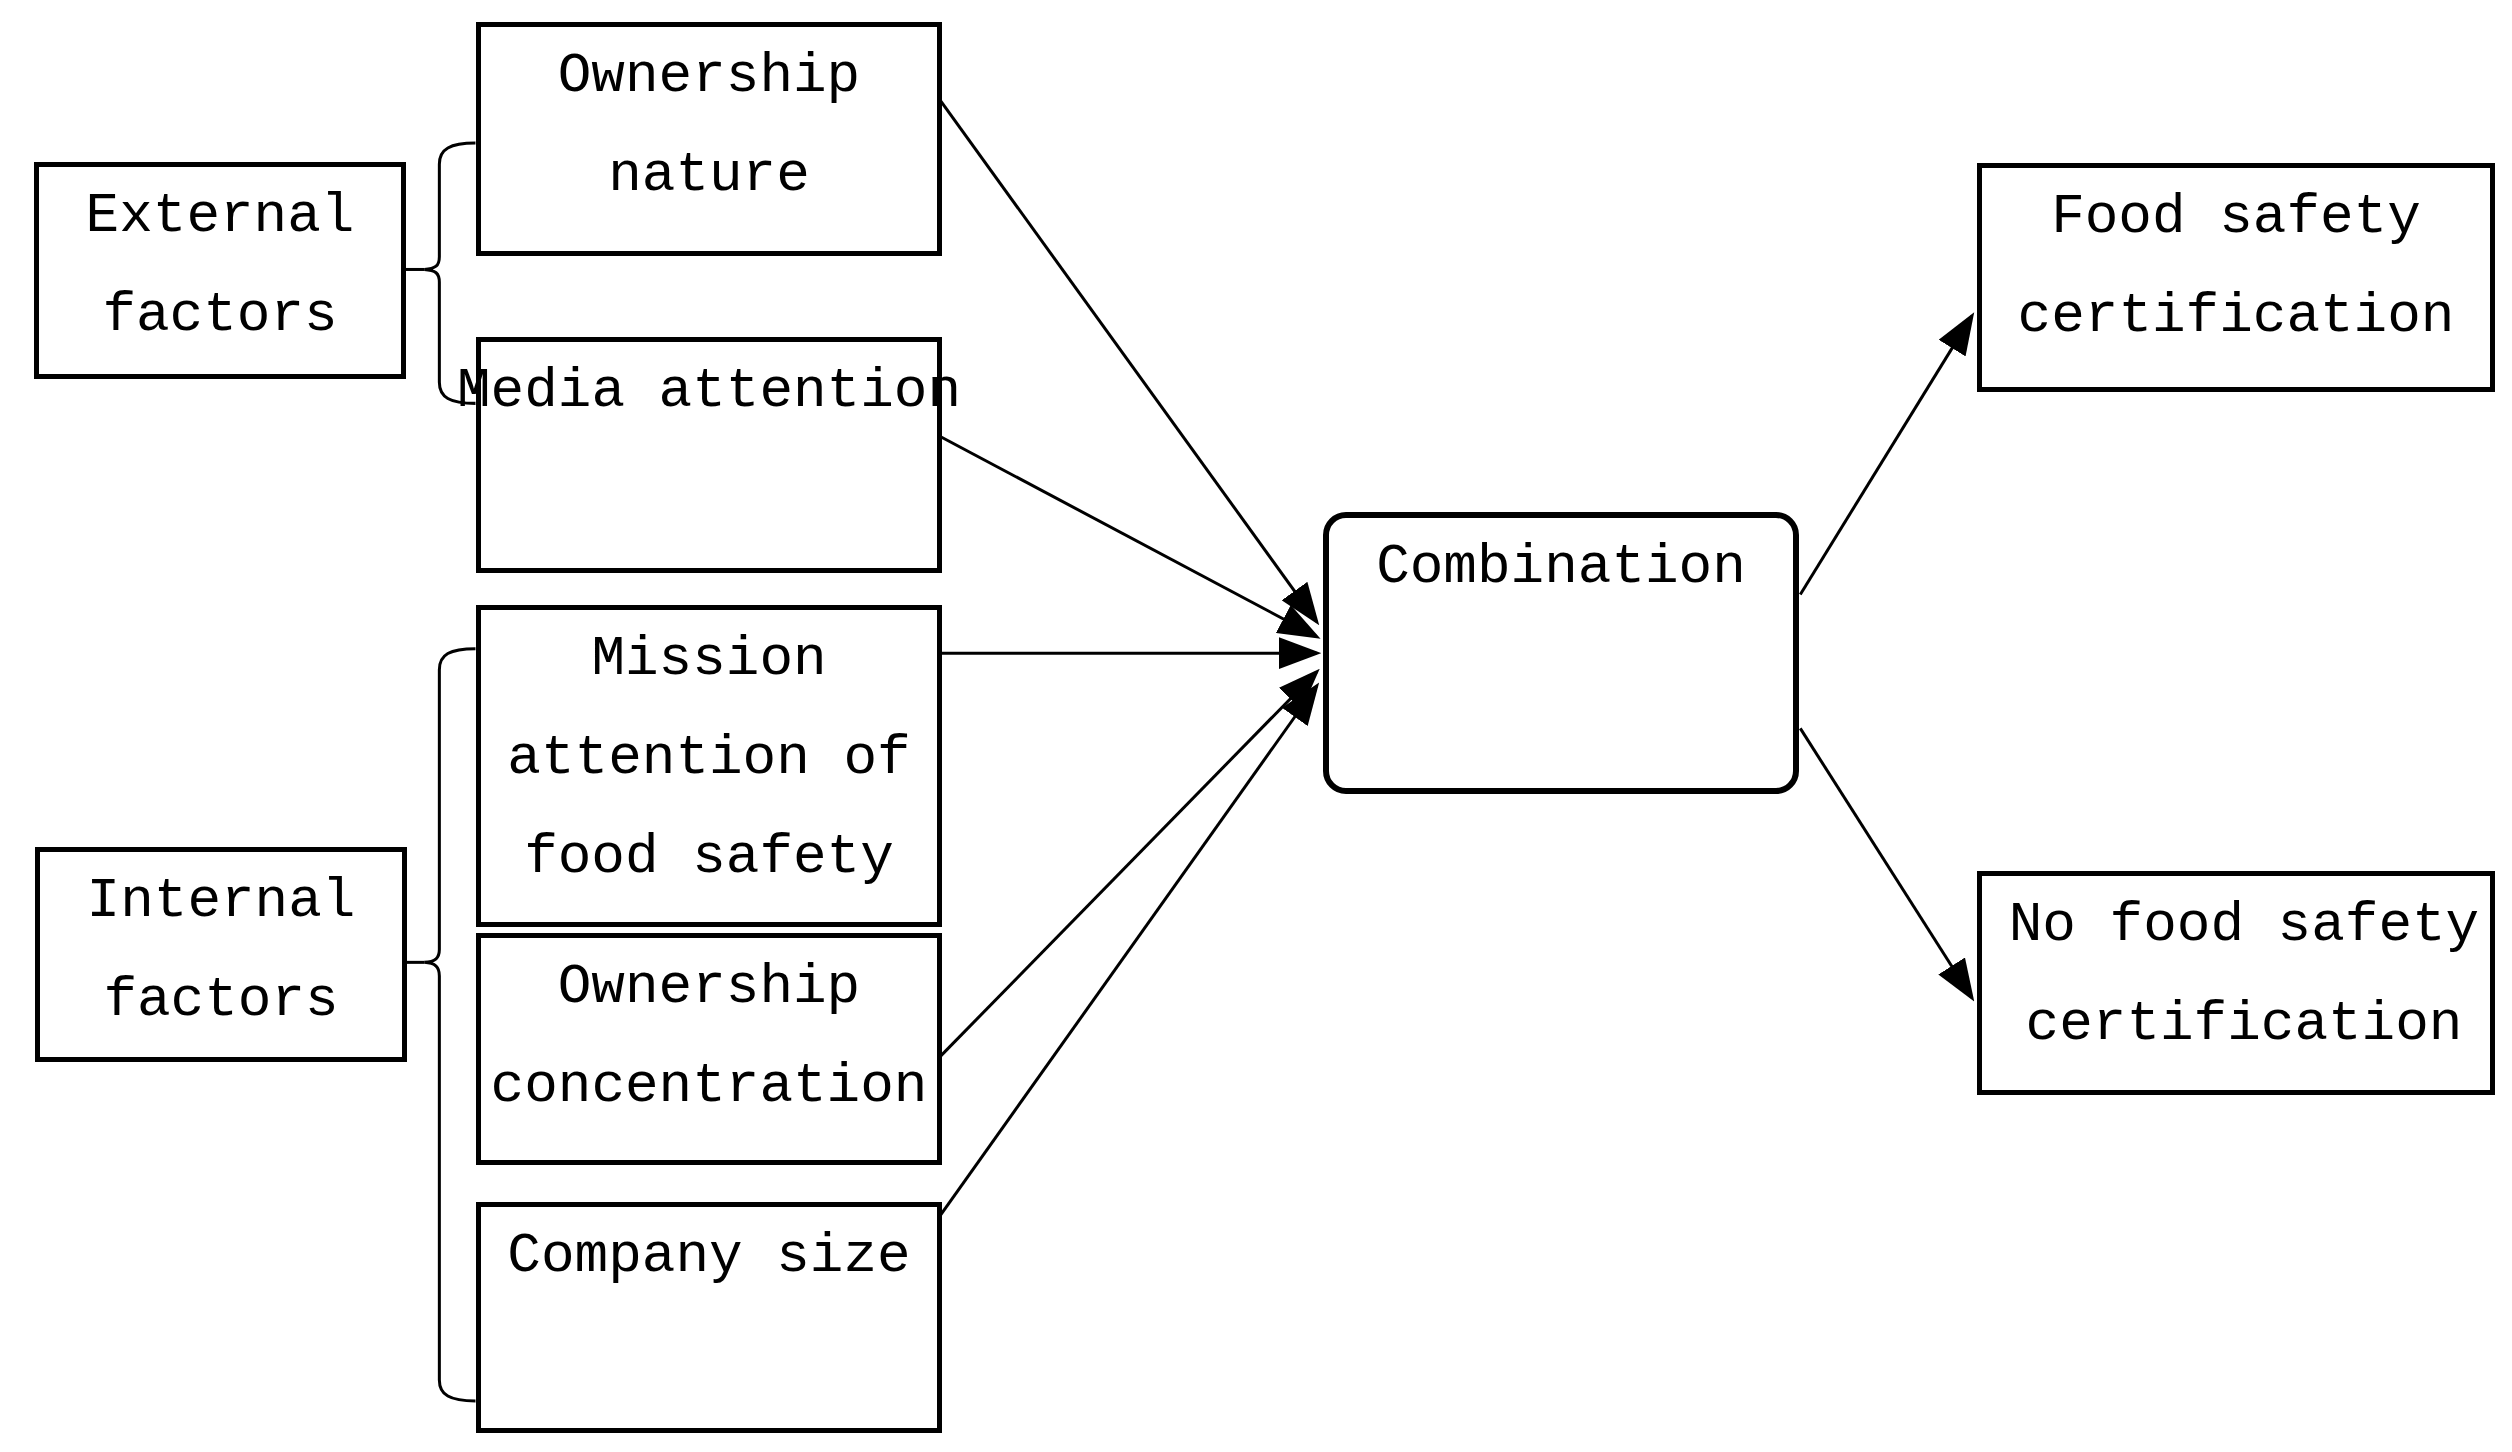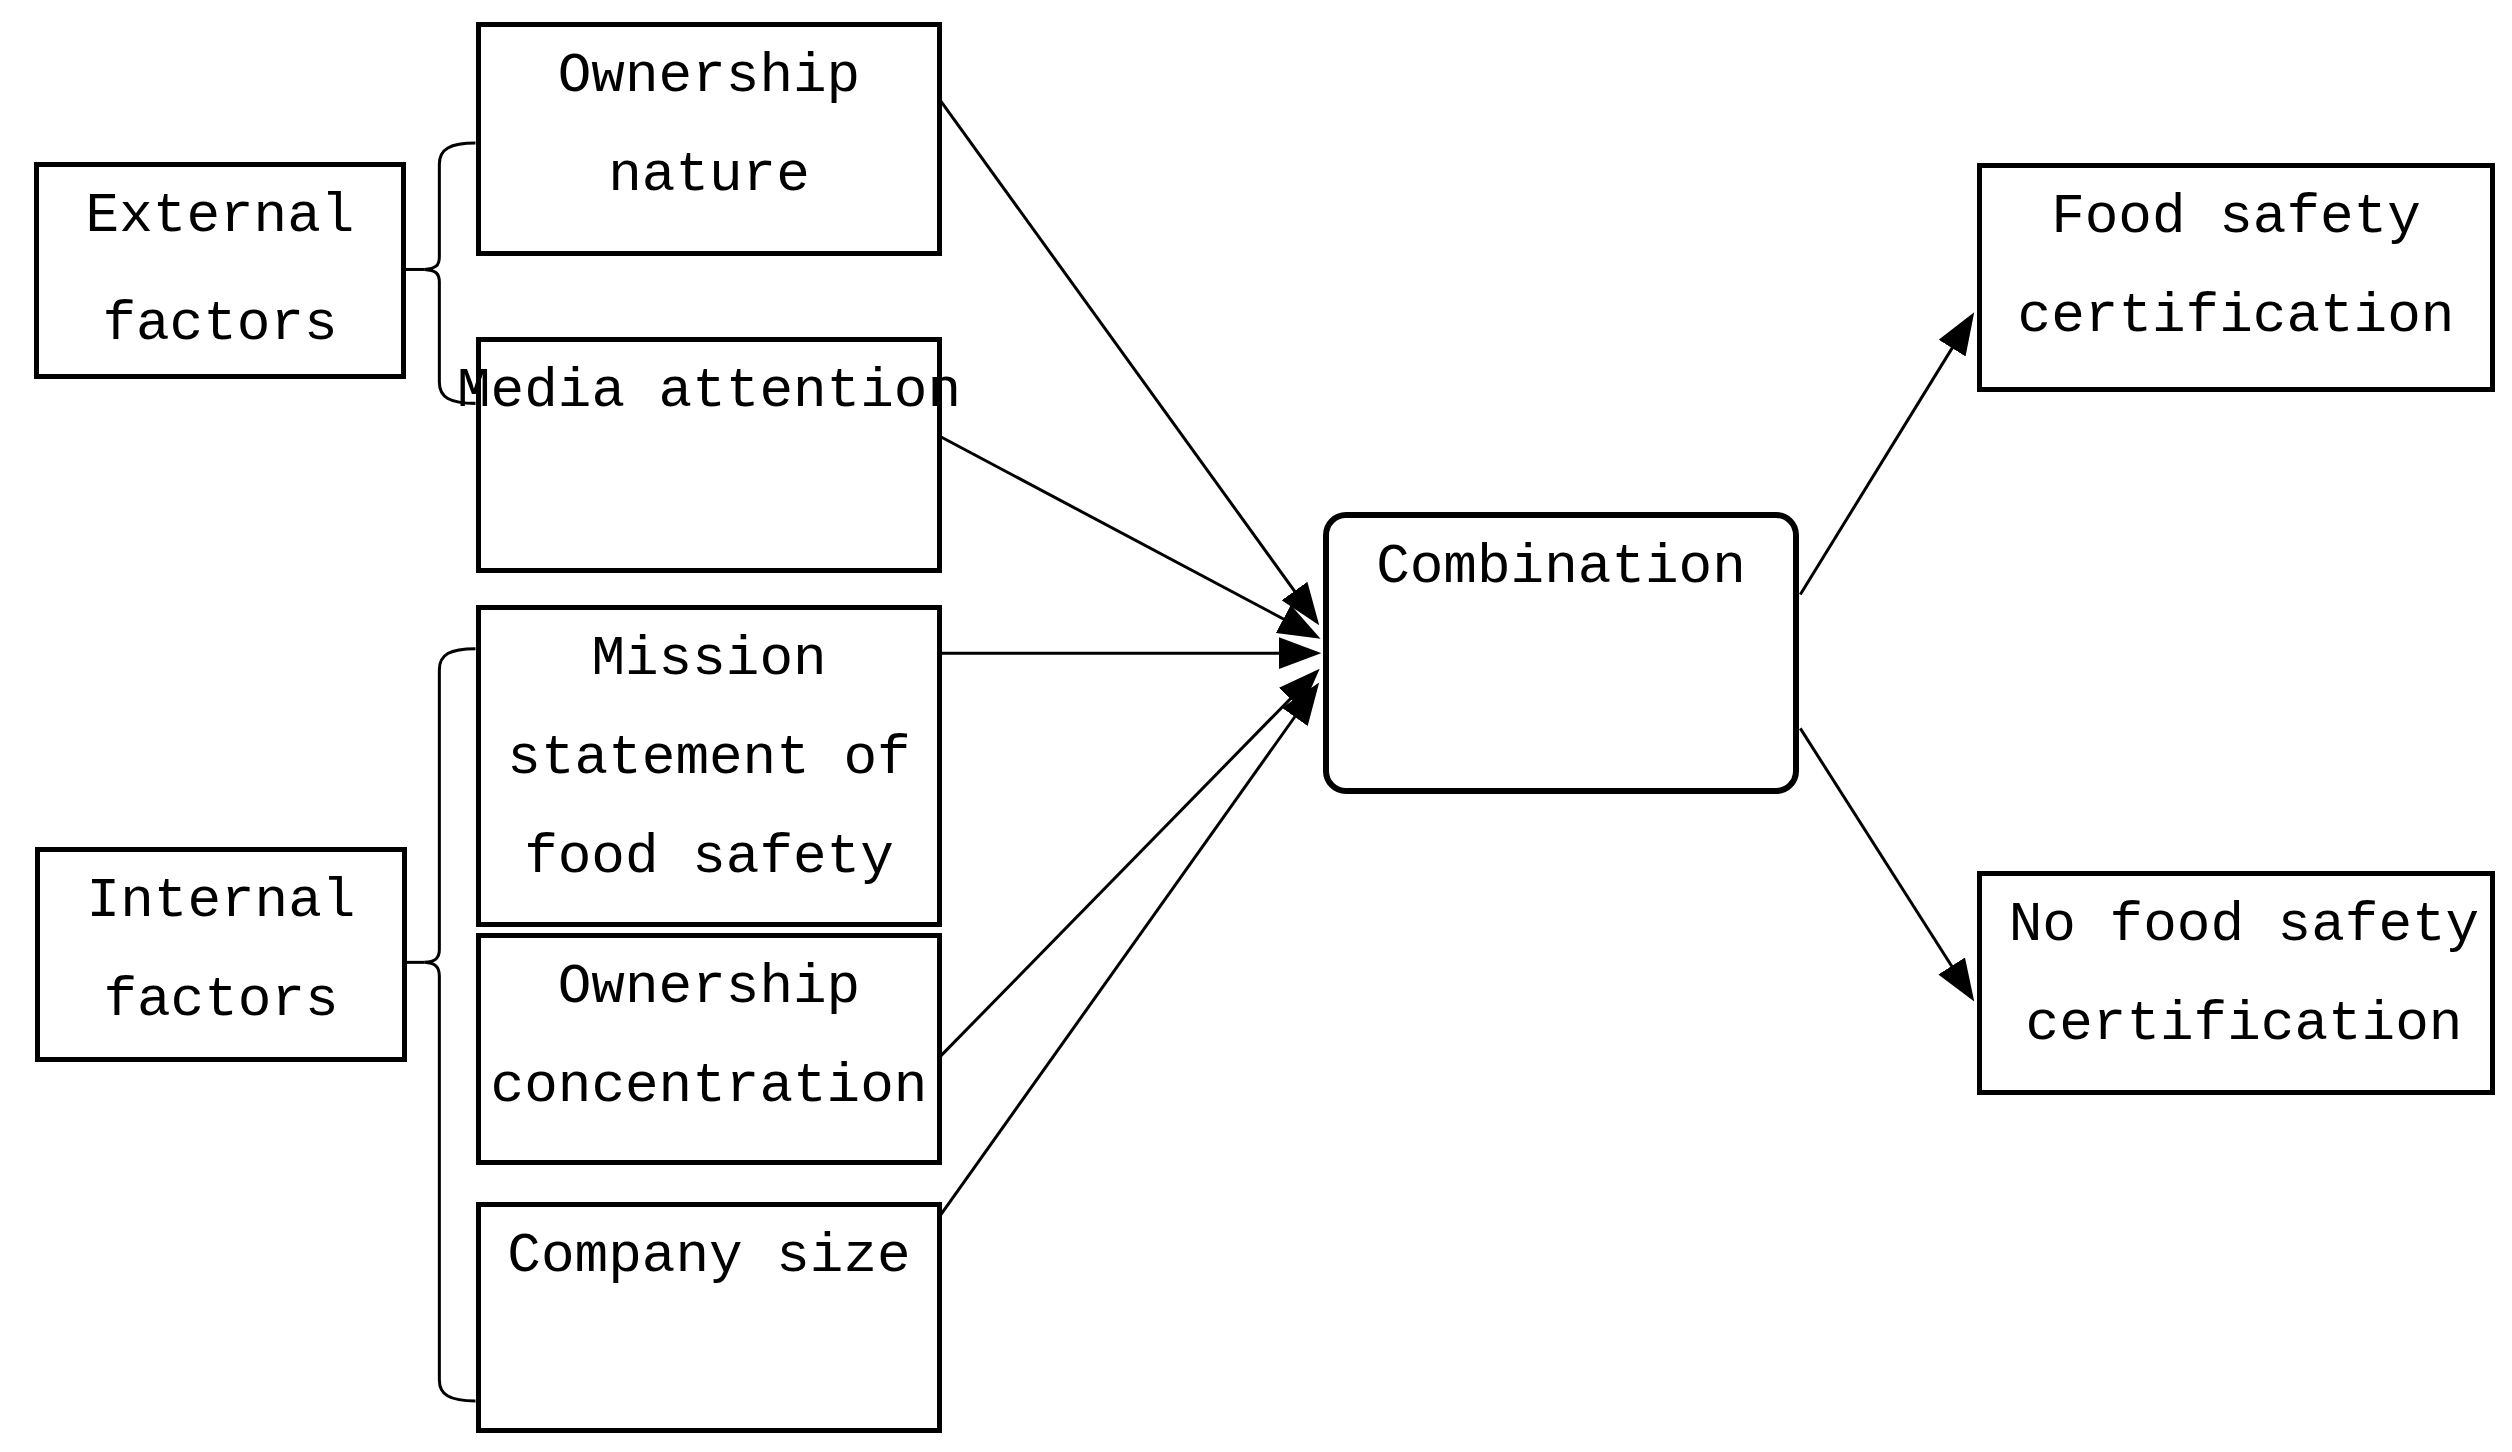--- a/index.html
+++ b/index.html
@@ -36,21 +36,21 @@
     flex-direction:column;
     align-items:center;
     justify-content:flex-start;
     text-align:center;
     font-size:56px;
     line-height:99px;
     font-family:Liberation Mono, monospace;
   }
   .node span{display:block;white-space:nowrap;}
   
-  #external-factors      {left:34px;   top:162px;  width:372px; height:217px;gap:9px;}
+  #external-factors      {left:34px;   top:162px;  width:372px; height:217px;}
   #internal-factors      {left:35px;   top:847px; width:372px; height:215px;}
   
   #ownership-nature      {left:476px;  top:22px;   width:466px; height:234px;}
   #media-attention       {left:476px;  top:299px;  width:466px; height:236px;margin-top:38px;}
   #mission-statement     {left:476px;  top:561px;  width:466px; height:322px;margin-top:44px;}
   #ownership-concentration{left:476px; top:933px; width:466px; height:232px;}
   #company-size          {left:476px;  top:1202px; width:466px; height:231px;}
   
   #combination{
     left:1323px; top:512px; width:476px; height:282px;
@@ -98,21 +98,21 @@
     <span>Ownership</span>
     <span>nature</span>
   </div>
 
   <div class="node" id="media-attention">
     <span>Media attention</span>
   </div>
 
   <div class="node" id="mission-statement">
     <span>Mission</span>
-    <span>statement of</span>
+    <span>attention of</span>
     <span>food safety</span>
   </div>
 
   <div class="node" id="internal-factors">
     <span>Internal</span>
     <span>factors</span>
   </div>
 
   <div class="node" id="ownership-concentration">
     <span>Ownership</span>

